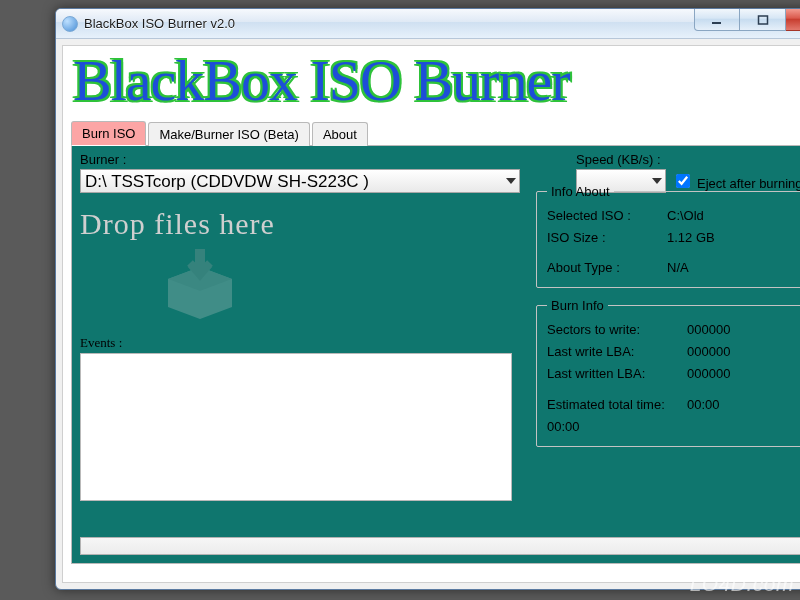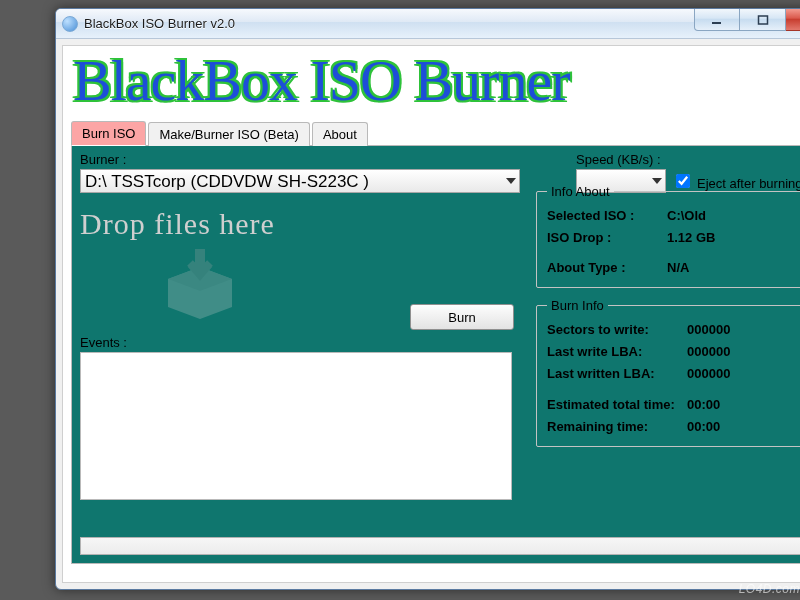--- a/index.html
+++ b/index.html
@@ -196,55 +196,55 @@
     position: absolute;
     left: 338px; top: 158px;
     width: 104px; height: 26px;
     border: 1px solid #8f8f8f;
     border-radius: 3px;
     background: linear-gradient(#fdfdfd,#e3e3e3);
     font-size: 13px;
     cursor: default;
   }
 
-  .events-label { margin-top: 14px; }
+  .events-label { margin-top: 14px; font-family: Liberation Serif, serif; }
   .events-box {
     border: 1px solid #b9b9b9;
     width: 432px;
     height: 148px;
     background: #fff;
     margin-top: 2px;
   }
 
   fieldset.grp {
     border: 1px solid #c3c3c3;
     border-radius: 2px;
     padding: 6px 10px 8px 10px;
     margin: 0 0 10px 0;
   }
   fieldset.grp legend { padding: 0 4px; font-size: 13px; }
 
-  .kv { display: flex; font-size: 13px; line-height: 1.7; font-weight: bold; }
+  .kv { display: flex; font-size: 13px; line-height: 1.7; }
   .kv .k { width: 120px; }
   .kv .v { flex: 1; }
   .kv-sep { height: 8px; }
 
   .progress {
     position: absolute;
     left: 8px; right: 8px; bottom: 8px;
     height: 18px;
     border: 1px solid #b2b2b2;
     background: repeating-linear-gradient(#f6f6f6,#ececec);
   }
 
   .watermark {
     position: absolute;
-    right: 0; bottom: 4px;
+    right: 6px; bottom: 4px;
     color: rgba(255,255,255,.6);
-    font-size: 12px;
+    font-size: 21px;
     font-style: italic;
     letter-spacing: .5px;
     pointer-events: none;
   }
 
   .right-panel {
     position: absolute;
     right: 8px; top: 38px;
     width: 272px;
   }
@@ -301,21 +301,20 @@
             <div class="drop-text">Drop files here</div>
             <svg class="drop-icon" viewBox="0 0 80 70">
               <polygon class="box-body" points="8,30 40,18 72,30 72,58 40,70 8,58"></polygon>
               <polygon class="box-top" points="8,30 40,42 72,30 40,18"></polygon>
               <path class="arrow" d="M40 0 L40 24 M30 14 L40 24 L50 14" stroke="#a8a8a8" stroke-width="8" fill="none" stroke-linecap="butt"></path>
               <polygon class="arrow" points="28,18 52,18 40,32"></polygon>
               <rect class="arrow" x="35" y="0" width="10" height="20"></rect>
             </svg>
           </div>
 
-          <button class="burn-btn">Burn</button>
 
           <label class="fld events-label">Events :</label>
           <div class="events-box"></div>
         </div>
 
         <div class="col-right">
           <label class="fld">Speed (KB/s) :</label>
           <div class="speed-row">
             <div class="combo-wrap">
               <select class="combo">
@@ -332,21 +331,21 @@
       </div>
 
       <div class="right-panel">
         <fieldset class="grp">
           <legend>Info About</legend>
           <div class="kv">
             <div class="k">Selected ISO :</div>
             <div class="v">C:\Old</div>
           </div>
           <div class="kv">
-            <div class="k">ISO Drop :</div>
+            <div class="k">ISO Size :</div>
             <div class="v">1.12 GB</div>
           </div>
           <div class="kv-sep"></div>
           <div class="kv">
             <div class="k">About Type :</div>
             <div class="v">N/A</div>
           </div>
         </fieldset>
 
         <fieldset class="grp">
@@ -362,21 +361,20 @@
           <div class="kv">
             <div class="k" style="width:140px">Last written LBA:</div>
             <div class="v">000000</div>
           </div>
           <div class="kv-sep"></div>
           <div class="kv">
             <div class="k" style="width:140px">Estimated total time:</div>
             <div class="v">00:00</div>
           </div>
           <div class="kv">
-            <div class="k" style="width:140px">Remaining time:</div>
             <div class="v">00:00</div>
           </div>
         </fieldset>
       </div>
 
       <div class="progress"></div>
     </div>
   </div>
 </div>
 

